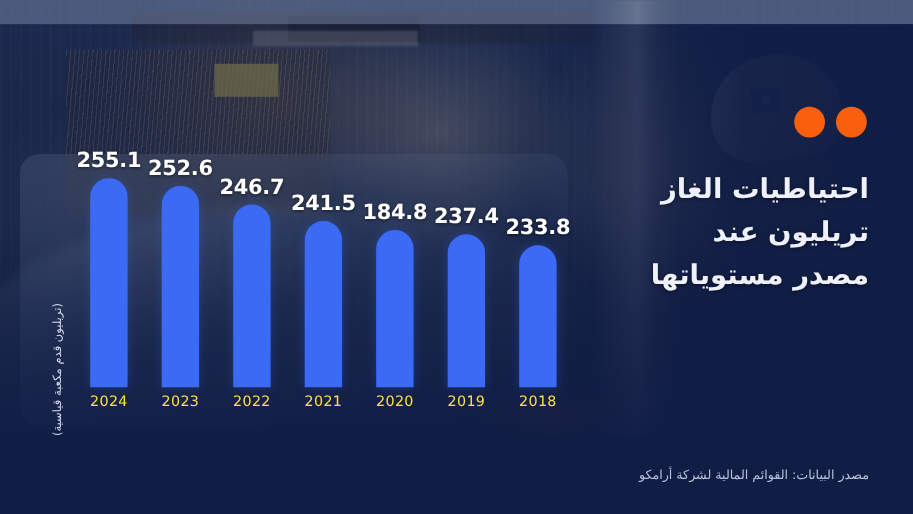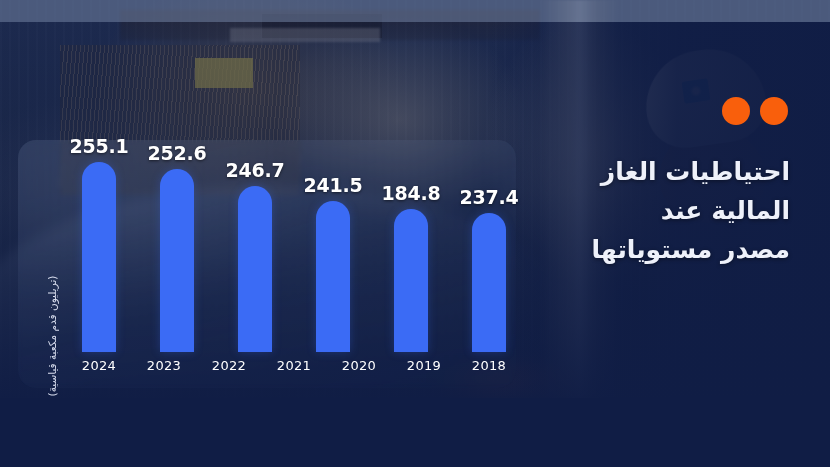--- a/index.html
+++ b/index.html
@@ -77,21 +77,21 @@
     color:#d7dced;font-size:10.5px;line-height:22px;text-align:center;white-space:nowrap;letter-spacing:.2px;}
 
   .plot{position:absolute;left:52px;top:0;width:448px;height:268px;}
   .bars{position:absolute;left:0;bottom:36px;width:448px;height:232px;
     display:flex;align-items:flex-end;justify-content:space-between;}
   .bar-col{width:58px;display:flex;flex-direction:column;align-items:center;justify-content:flex-end;height:100%;}
   .bar-value{color:#ffffff;font-size:19px;font-weight:bold;margin-bottom:5px;letter-spacing:-.2px;
     text-shadow:0 1px 3px rgba(0,0,0,.55);font-family:"DejaVu Sans",sans-serif;}
   .bar{width:34px;background:#3b6bf5;border-radius:17px 17px 0 0;box-shadow:0 0 10px rgba(59,107,245,.28);}
   .xaxis{position:absolute;left:0;bottom:8px;width:448px;height:22px;display:flex;justify-content:space-between;}
-  .xtick{width:58px;text-align:center;color:#ffffff;font-size:13px;letter-spacing:.3px;
+  .xtick{width:58px;text-align:center;color:#fde047;font-size:13px;letter-spacing:.3px;
     font-family:"DejaVu Sans",sans-serif;}
 
   
   .dots{position:absolute;right:42px;top:97px;display:flex;gap:10px;}
   .dot{width:28px;height:28px;border-radius:50%;background:#f95f0c;}
 
   .headline{position:absolute;right:40px;top:152px;width:268px;text-align:right;direction:rtl;}
   .hl-line{color:#eef1fa;font-size:25px;font-weight:bold;line-height:39px;white-space:nowrap;
     font-family:"DejaVu Sans",sans-serif;text-shadow:0 1px 4px rgba(0,0,0,.45);}
   .hl-justify{display:flex;justify-content:space-between;}
@@ -126,20 +126,24 @@
   <div class="right-tint"></div>
   <div class="bottom-fill"></div>
 
   <div class="card"></div>
 
   <div class="chart">
     <div class="yaxis-label">(تريليون قدم مكعبة قياسية)</div>
     <div class="plot">
       <div class="bars" id="bars">
           <div class="bar-col">
+            <div class="bar-value">233.8</div>
+            <div class="bar" style="height: 129px; background: rgb(59, 107, 245);"></div>
+          </div>
+          <div class="bar-col">
             <div class="bar-value">237.4</div>
             <div class="bar" style="height: 139.4px; background: rgb(59, 107, 245);"></div>
           </div>
           <div class="bar-col">
             <div class="bar-value">184.8</div>
             <div class="bar" style="height: 143.4px; background: rgb(59, 107, 245);"></div>
           </div>
           <div class="bar-col">
             <div class="bar-value">241.5</div>
             <div class="bar" style="height: 151.2px; background: rgb(59, 107, 245);"></div>
@@ -169,18 +173,19 @@
     </div>
   </div>
 
   <div class="dots">
     <div class="dot"></div>
     <div class="dot"></div>
   </div>
 
   <div class="headline">
     <div class="hl-line">احتياطيات الغاز</div>
-    <div class="hl-line hl-justify">المالية عند</div>
+    <div class="hl-line hl-justify">تريليون عند</div>
     <div class="hl-line">مصدر مستوياتها</div>
   </div>
 
+  <div class="footer">مصدر البيانات: القوائم المالية لشركة أرامكو</div>
 
 </div>
 
 </body></html>

